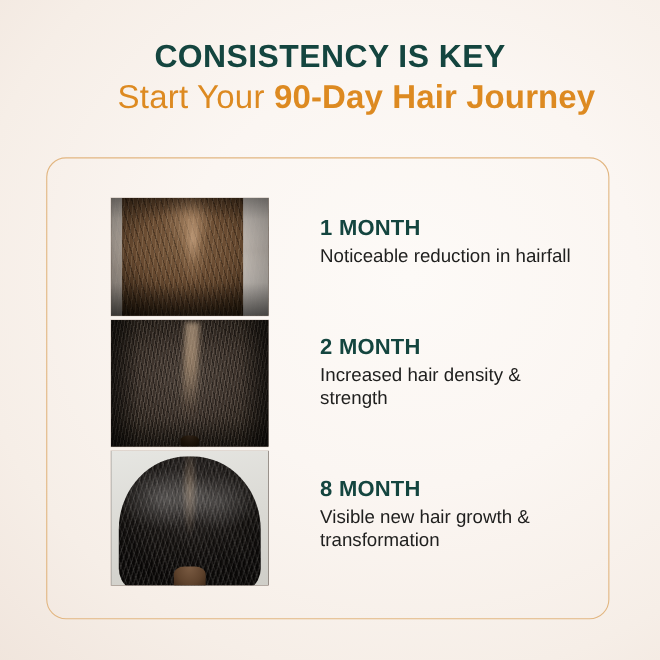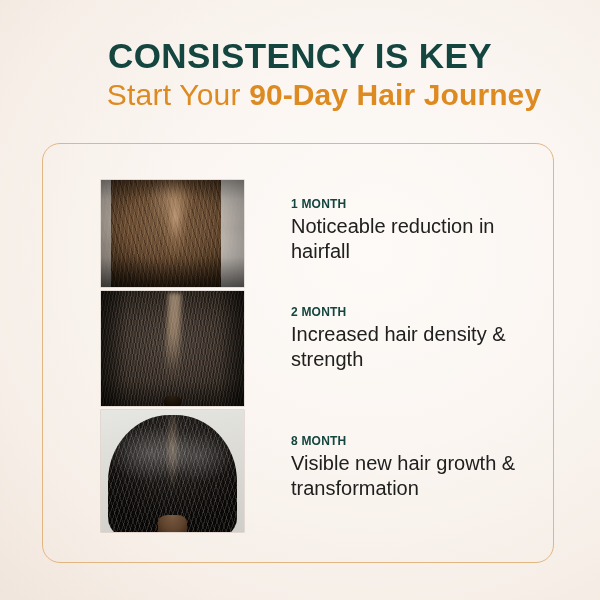--- a/index.html
+++ b/index.html
@@ -31,21 +31,21 @@
   
   .heading-block {
     position: absolute;
     top: 38px;
     left: 0;
     width: 600px;
     text-align: center;
     user-select: none;
   }
   .title-line-1 {
-    font-size: 35px;
+    font-size: 29px;
     font-weight: bold;
     letter-spacing: 0.4px;
     color: #14453f;
     line-height: 1.0;
     margin: 0;
   }
   .title-line-2 {
     margin: 7px 0 0 0;
     font-size: 30px;
     line-height: 1.0;
@@ -214,29 +214,29 @@
   .step {
     position: absolute;
     left: 0;
     width: 260px;
   }
   .step-1 { top: 18px; }
   .step-2 { top: 126px; }
   .step-3 { top: 255px; }
 
   .step-title {
-    font-size: 12px;
+    font-size: 20px;
     font-weight: bold;
     color: #14453f;
     letter-spacing: 0.2px;
     line-height: 1.0;
     margin: 0 0 4px 0;
   }
   .step-desc {
-    font-size: 20px;
+    font-size: 17px;
     font-weight: normal;
     color: #20201f;
     line-height: 1.24;
     margin: 0;
     max-width: 230px;
   }
 </style>
 </head>
 <body>
 

